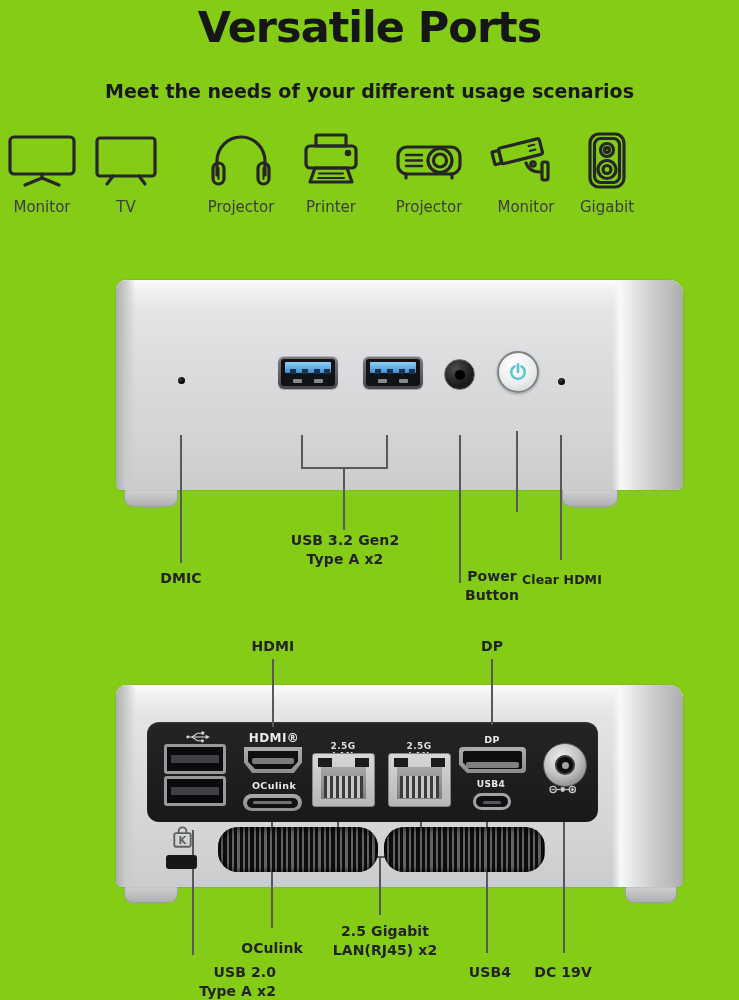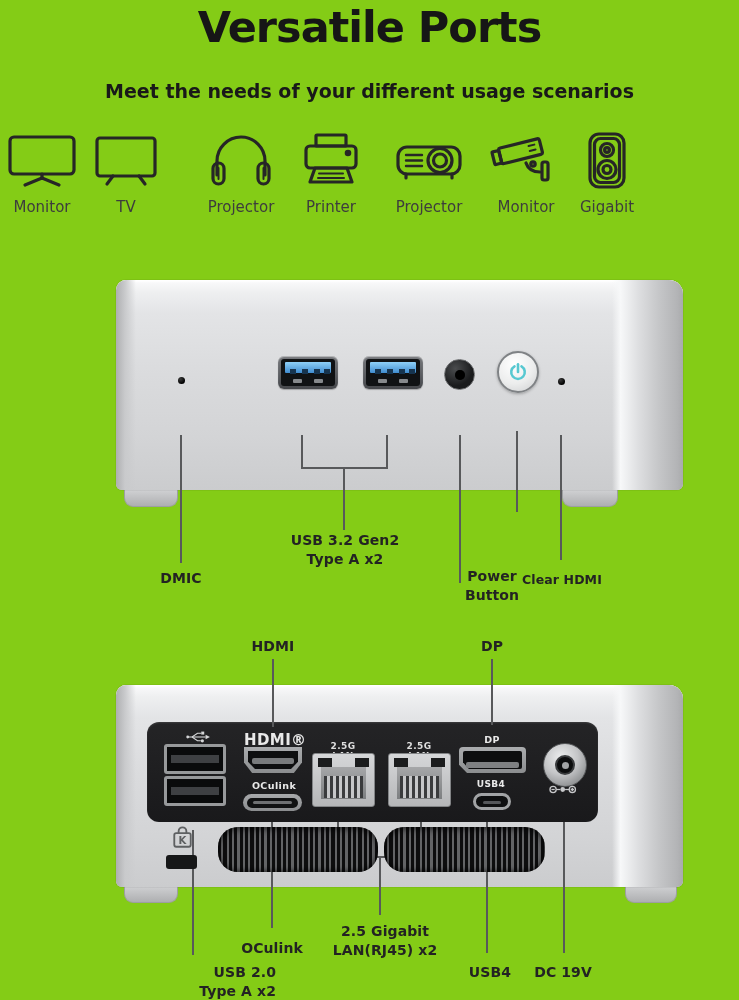--- a/index.html
+++ b/index.html
@@ -255,21 +255,21 @@
         <circle cx="32" cy="19" r="3" fill="#d5d6d8" stroke="none"></circle>
     </svg>
 
     <div class="usb2" style="left:17px;top:22px;">
         <div class="tongue"></div>
       </div>
     <div class="usb2" style="left:17px;top:54px;">
         <div class="tongue"></div>
       </div>
 
-    <div class="plbl" style="left:97px;top:9px;width:60px;font-size:15px;">HDMI®</div>
+    <div class="plbl" style="left:97px;top:9px;width:60px;font-size:12px;">HDMI®</div>
     <div class="hdmiP" style="left:97px;top:25px;">
         <div class="in"></div>
         <div class="bar"></div>
       </div>
 
     <div class="plbl" style="left:95px;top:58px;width:64px;font-size:9.5px;">OCulink</div>
     <div class="ocuP" style="left:96px;top:72px;">
         <div class="in"></div>
         <div class="bar"></div>
       </div>

